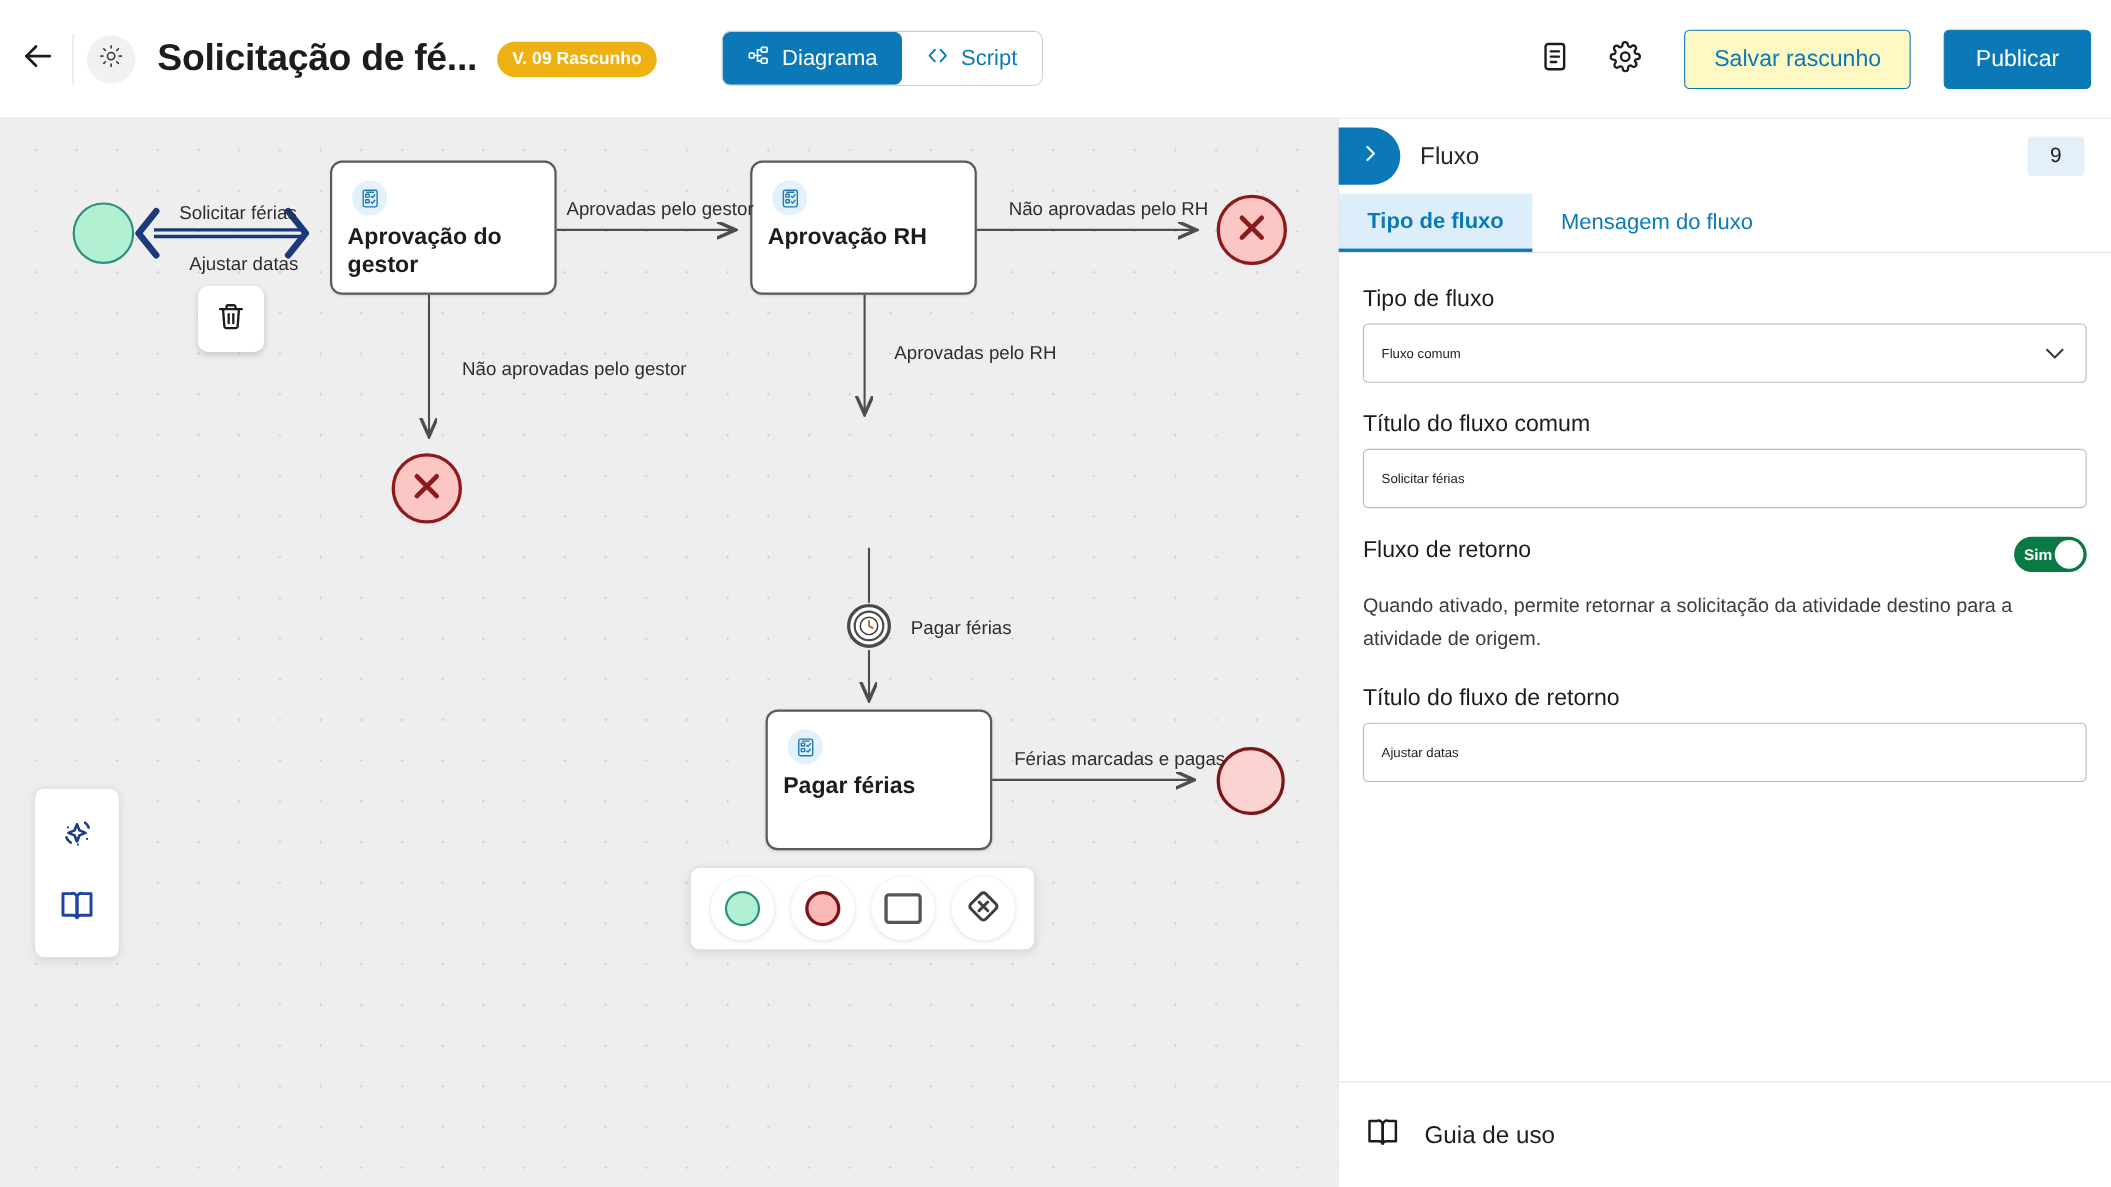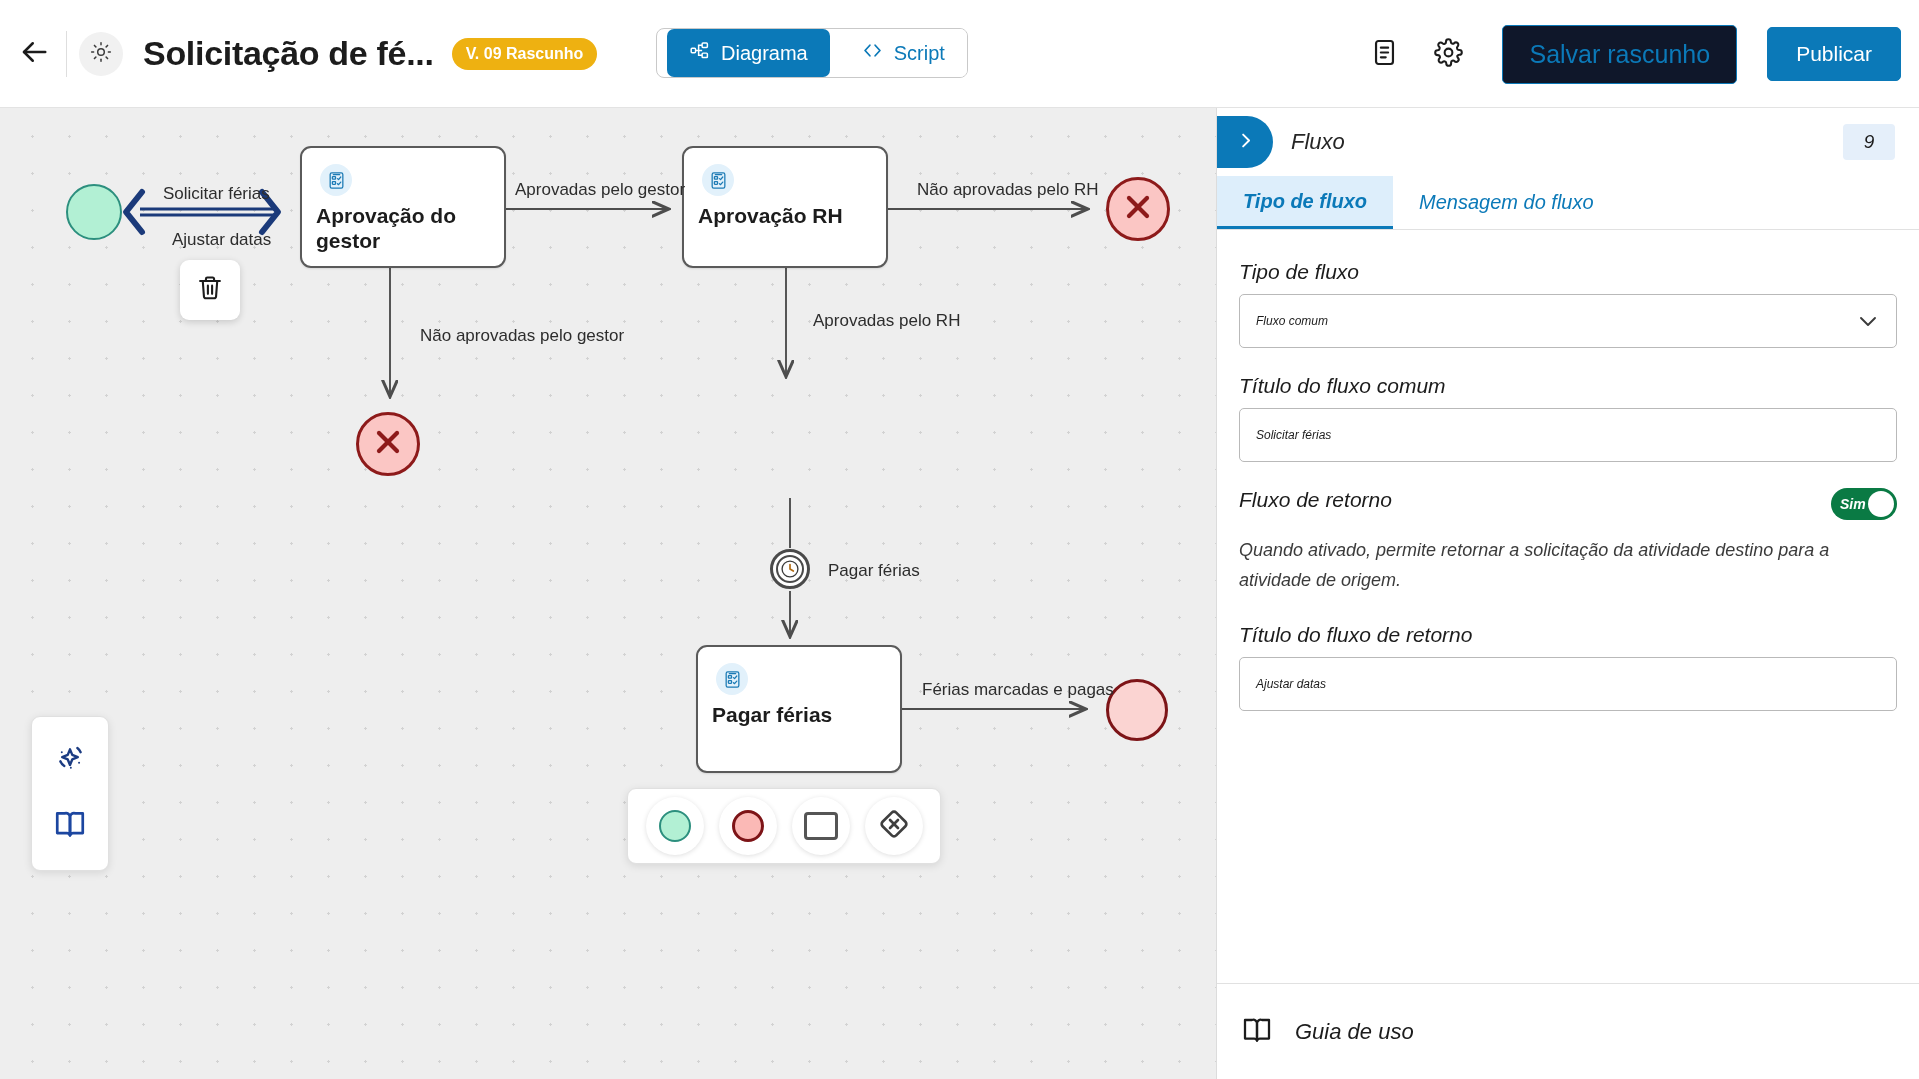--- a/index.html
+++ b/index.html
@@ -51,40 +51,39 @@
   .mode-switch {
     position: absolute; left: 656px; top: 28px;
     height: 50px; display: flex; align-items: stretch;
     border-radius: 8px; overflow: hidden;
     border: 1px solid #c9c9c9;
   }
   .mode-tab {
     display: flex; align-items: center; gap: 11px;
     padding: 12px 22px; font-size: 20px; cursor: pointer;
     white-space: nowrap;
-    margin-left: 10px;
   }
   .mode-tab.active { background: #0b79b8; color: #ffffff; border-radius: 7px; }
   .mode-tab.inactive { background: #ffffff; color: #0b79b8; }
   .mode-tab svg { width: 21px; height: 21px; flex: 0 0 auto; }
 
   .hdr-right {
     position: absolute; right: 18px; top: 0; height: 108px;
     display: flex; align-items: center; gap: 0;
   }
   .icon-btn {
     width: 52px; height: 52px; margin: 0 6px;
     display: flex; align-items: center; justify-content: center;
     cursor: pointer; border-radius: 6px;
   }
   .icon-btn svg { width: 29px; height: 29px; }
   .btn-outline {
     margin-left: 22px;
-    border: 1px solid #0b79b8; color: #0b79b8; background: #0f172a;
-    font-size: 25px; padding: 14px 26px; border-radius: 5px;
+    border: 1px solid #0b79b8; color: #0b79b8; background: #fef9c3;
+    font-size: 21px; padding: 14px 26px; border-radius: 5px;
     cursor: pointer; white-space: nowrap;
     font-family: "Liberation Sans", sans-serif;
   }
   .btn-primary {
     margin-left: 30px;
     background: #0b79b8; color: #ffffff; border: 1px solid #0b79b8;
     font-size: 21px; padding: 14px 28px; border-radius: 5px;
     cursor: pointer; white-space: nowrap;
     font-family: "Liberation Sans", sans-serif;
   }
@@ -197,21 +196,20 @@
   .pal-red   { width: 32px; height: 32px; border-radius: 50%; background: #fbb9b6; border: 3px solid #7d1417; }
   .pal-rect  { width: 34px; height: 28px; border-radius: 4px; border: 3px solid #555; background: #fff; }
   .pal-gw svg { width: 34px; height: 34px; }
 
   
   .sidebar {
     position: absolute; left: 1216px; top: 108px;
     width: 703px; height: 971px;
     background: #ffffff;
     border-left: 1px solid #dcdcdc;
-    font-style: italic;
   }
   .sb-head {
     position: relative; height: 68px;
     display: flex; align-items: center;
   }
   .sb-collapse {
     position: absolute; left: 0; top: 8px;
     width: 56px; height: 52px;
     background: #0b79b8;
     border-radius: 0 30px 30px 0;

